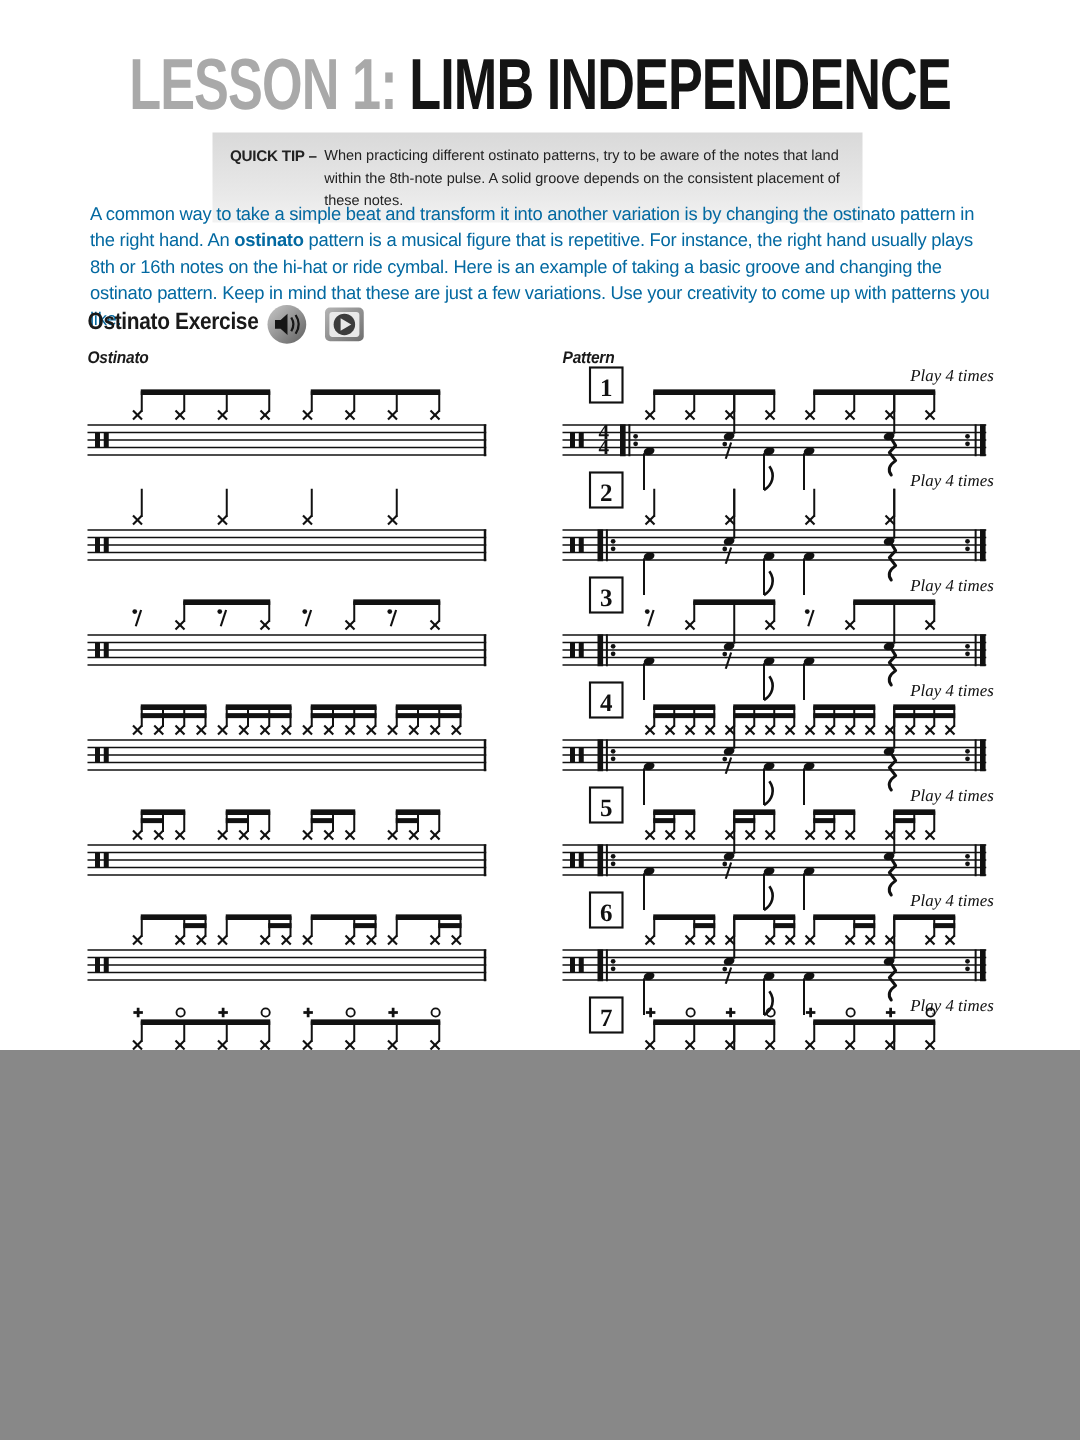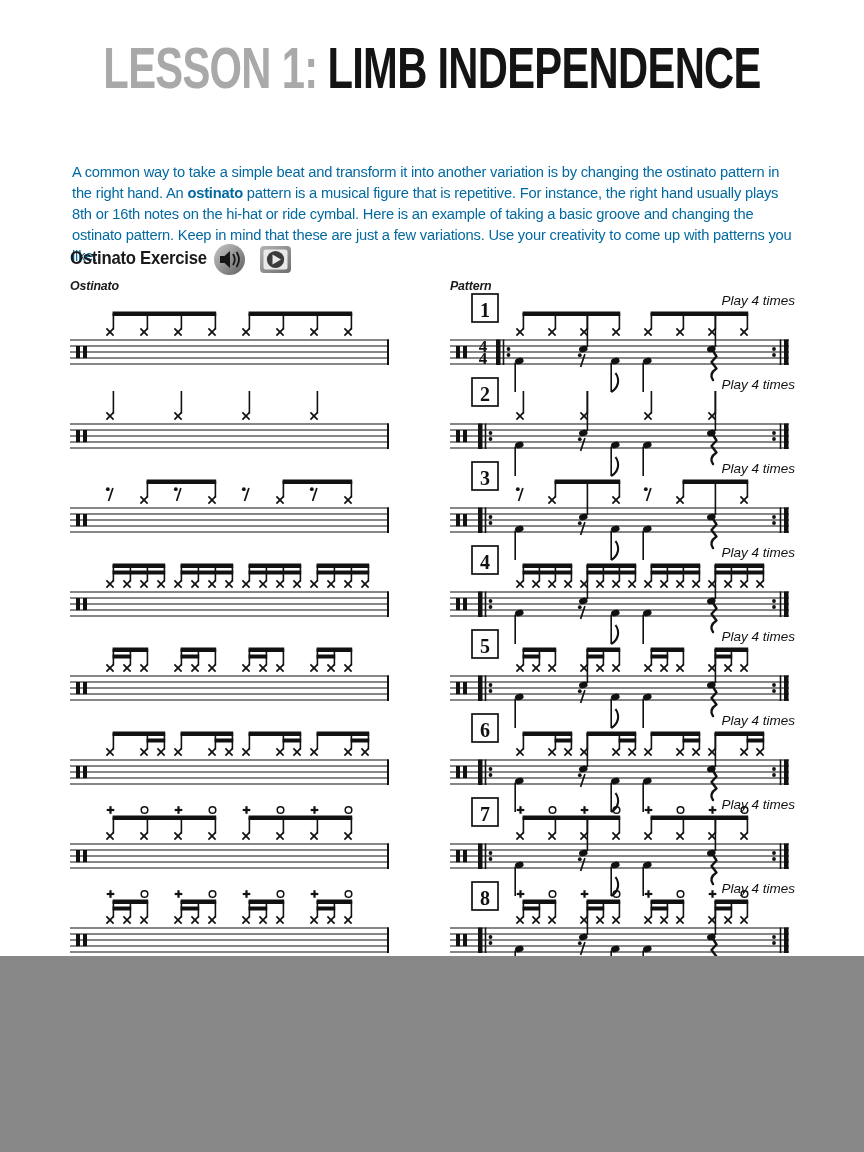--- a/index.html
+++ b/index.html
@@ -1,17 +1,17 @@
 <!DOCTYPE html>
 <html><head>
 <meta charset="utf-8">
 <style>
   html,body{margin:0;padding:0;background:#888;}
   .page{
-    position:relative;width:864px;height:956px;background:#fff;
+    position:relative;width:864px;height:840px;background:#fff;
     font-family:"Liberation Sans",sans-serif;color:#1a1a1a;overflow:hidden;
     margin:0 auto;
   }
   
   .title-row{
     position:absolute;top:34px;left:0;width:864px;
     display:flex;justify-content:center;align-items:baseline;
     transform:scaleX(.72);
     font-weight:bold;font-size:58px;letter-spacing:-1px;white-space:nowrap;
   }
@@ -48,37 +48,41 @@
   .col-label{
     position:absolute;top:278px;
     font-size:13.5px;font-weight:bold;font-style:italic;letter-spacing:-0.2px;
     transform:scaleX(.92);transform-origin:left;
   }
   .col-label.left{left:70px;}
   .col-label.right{left:450px;}
   
   .play-label{
     position:absolute;right:69px;width:200px;text-align:right;
-    font-family:Liberation Sans, sans-serif;font-style:italic;font-size:13.5px;color:#111;
+    font-family:Liberation Serif, serif;font-style:italic;font-size:13.5px;color:#111;
   }
   .staff-svg{position:absolute;overflow:visible;}
   .page-number{
     position:absolute;right:70px;top:1094px;font-size:14px;color:#111;
   }
 </style>
 </head>
 <body>
 
 <div class="page">
 
   <div class="title-row">
     <span class="title-gray">LESSON 1:</span>
     <span class="title-black">LIMB INDEPENDENCE</span>
   </div>
 
+  <div class="quicktip">
+    <span class="qt-label">QUICK TIP –</span>
+    <span class="qt-text">When practicing different ostinato patterns, try to be aware of the notes that land within the 8th-note pulse. A solid groove depends on the consistent placement of these notes.</span>
+  </div>
 
   <div class="para intro"><span>A common way to take a simple beat and transform it into another variation is by changing the ostinato pattern in the right hand. An </span><span class="bold">ostinato</span><span> pattern is a musical figure that is repetitive. For instance, the right hand usually plays 8th or 16th notes on the hi-hat or ride cymbal. Here is an example of taking a basic groove and changing the ostinato pattern. Keep in mind that these are just a few variations. Use your creativity to come up with patterns you like.</span></div>
 
   <div class="ex-heading">Ostinato Exercise</div>
 
   <svg class="icon icon-audio" viewBox="0 0 33 33">
     <defs>
       <linearGradient id="gAud" x1="0" y1="0" x2="1" y2="1">
         <stop offset="0" stop-color="#c8c8c8"></stop>
           <stop offset="1" stop-color="#5f5f5f"></stop>

